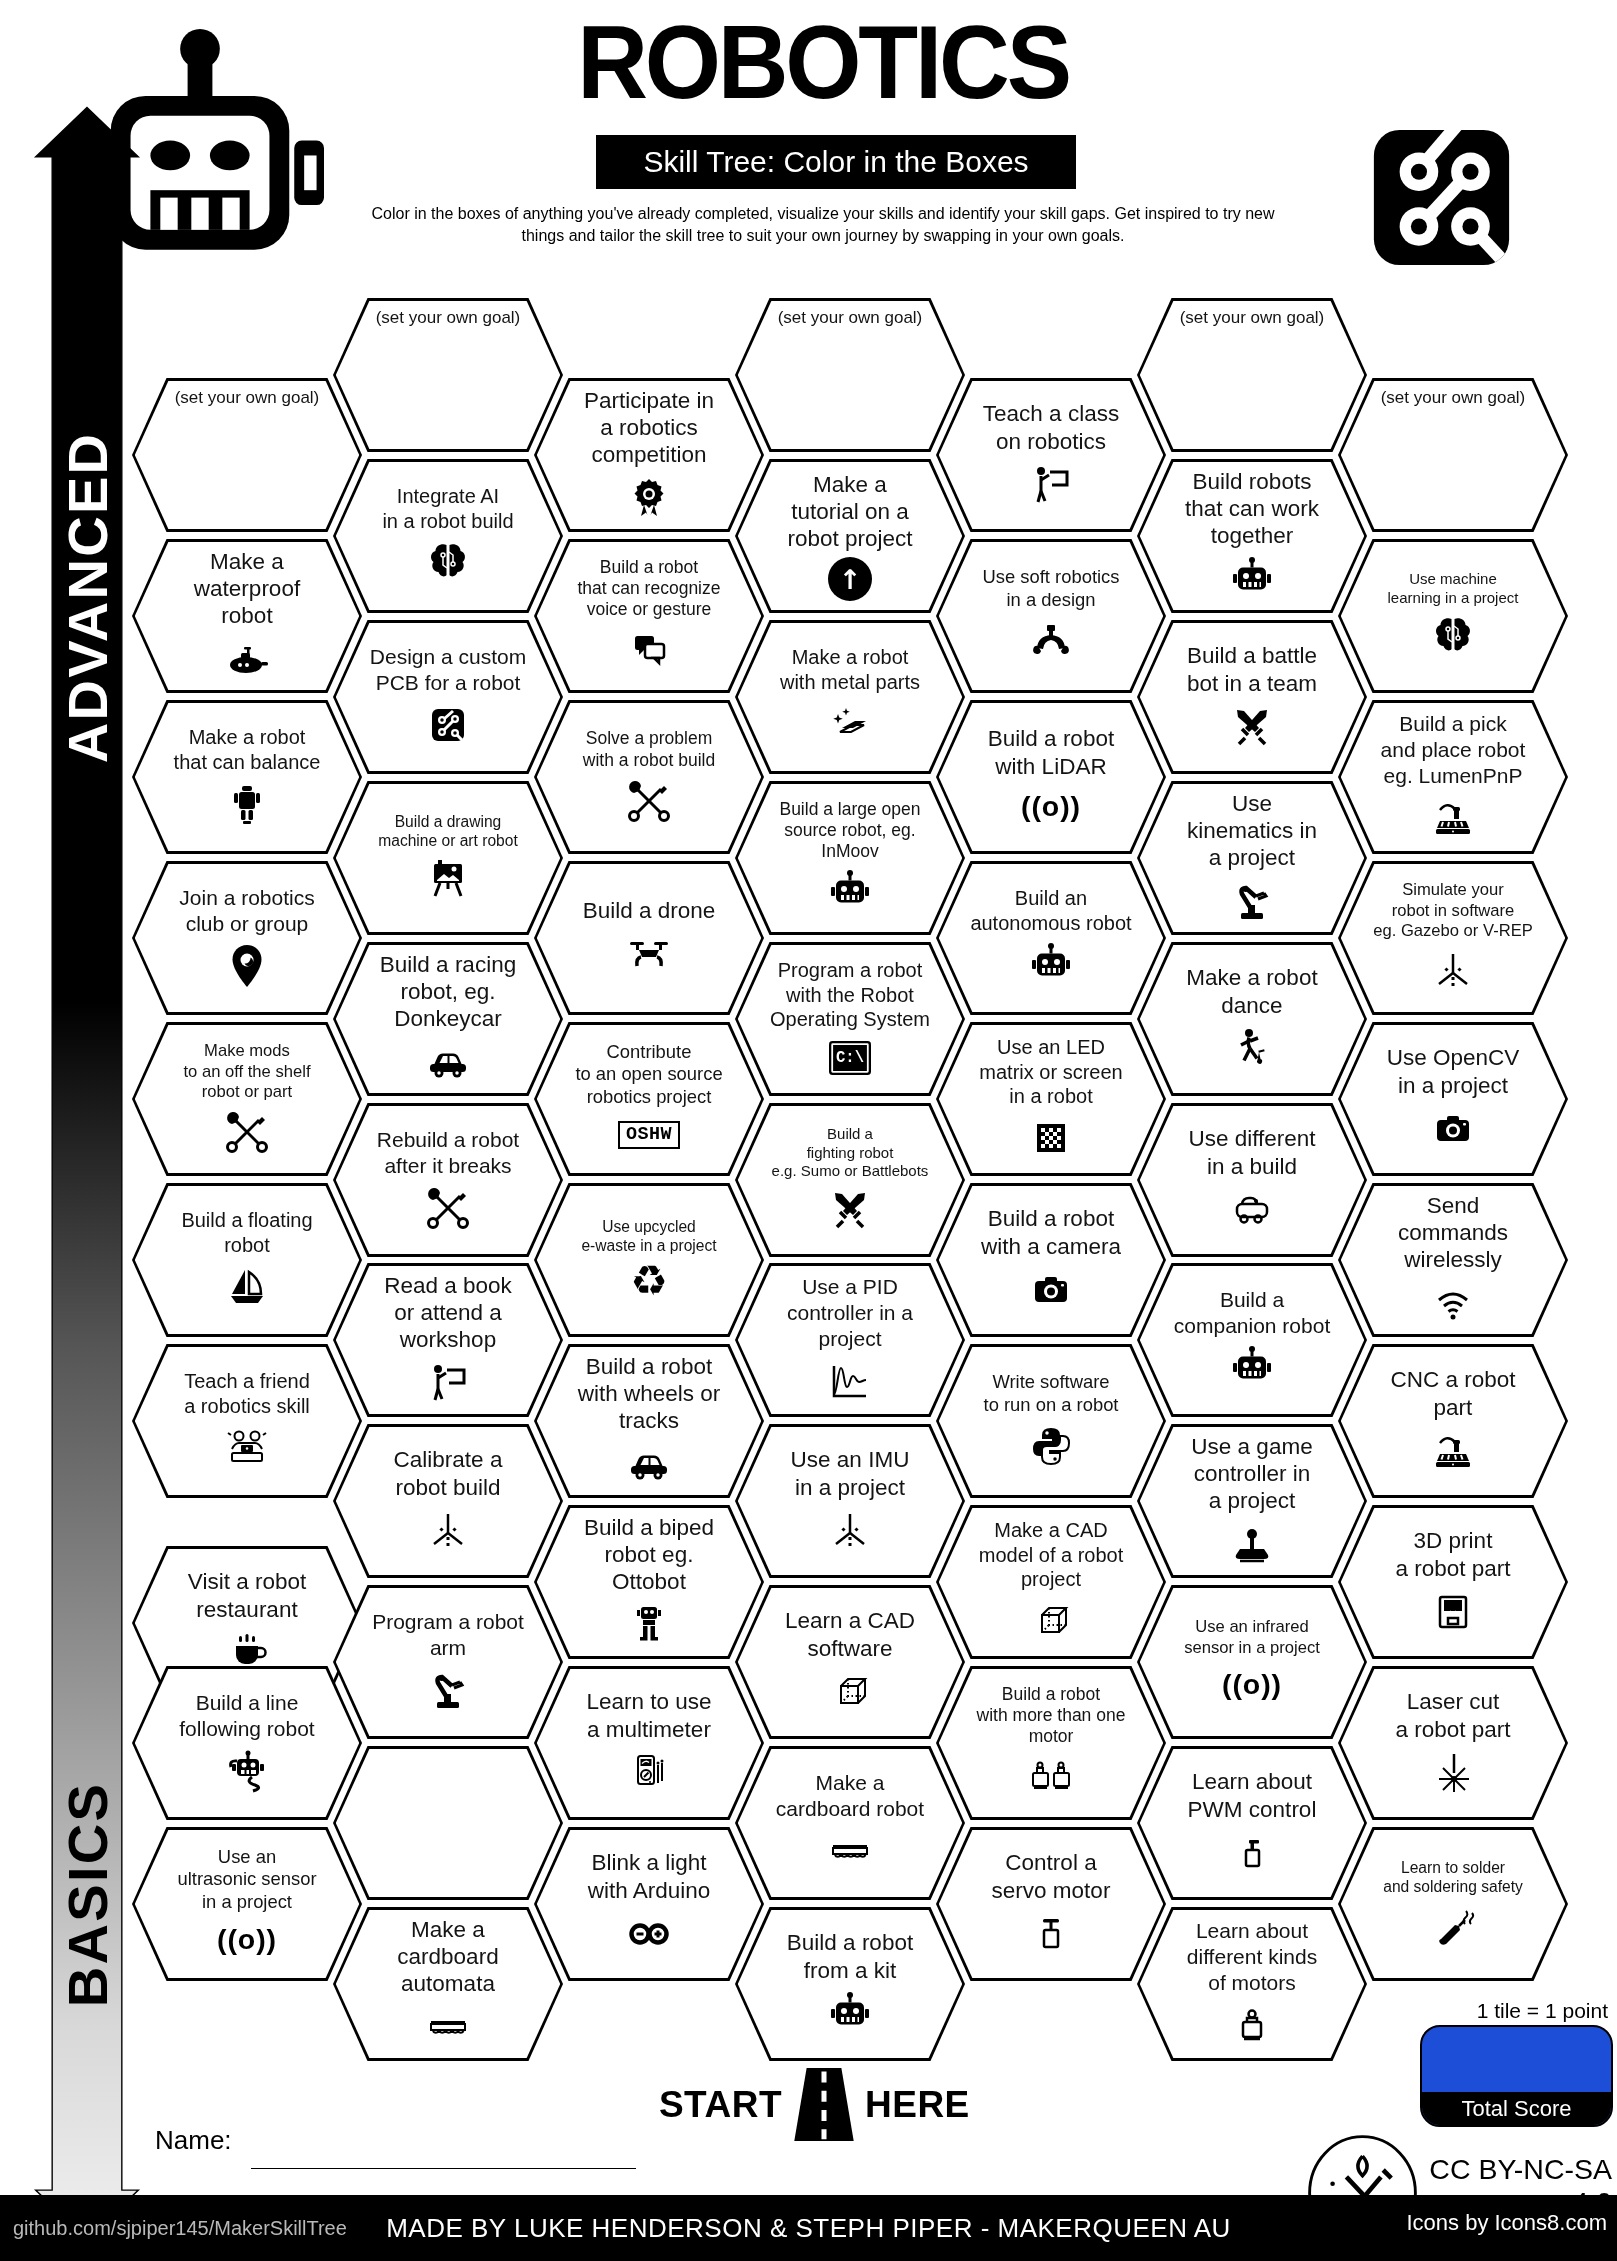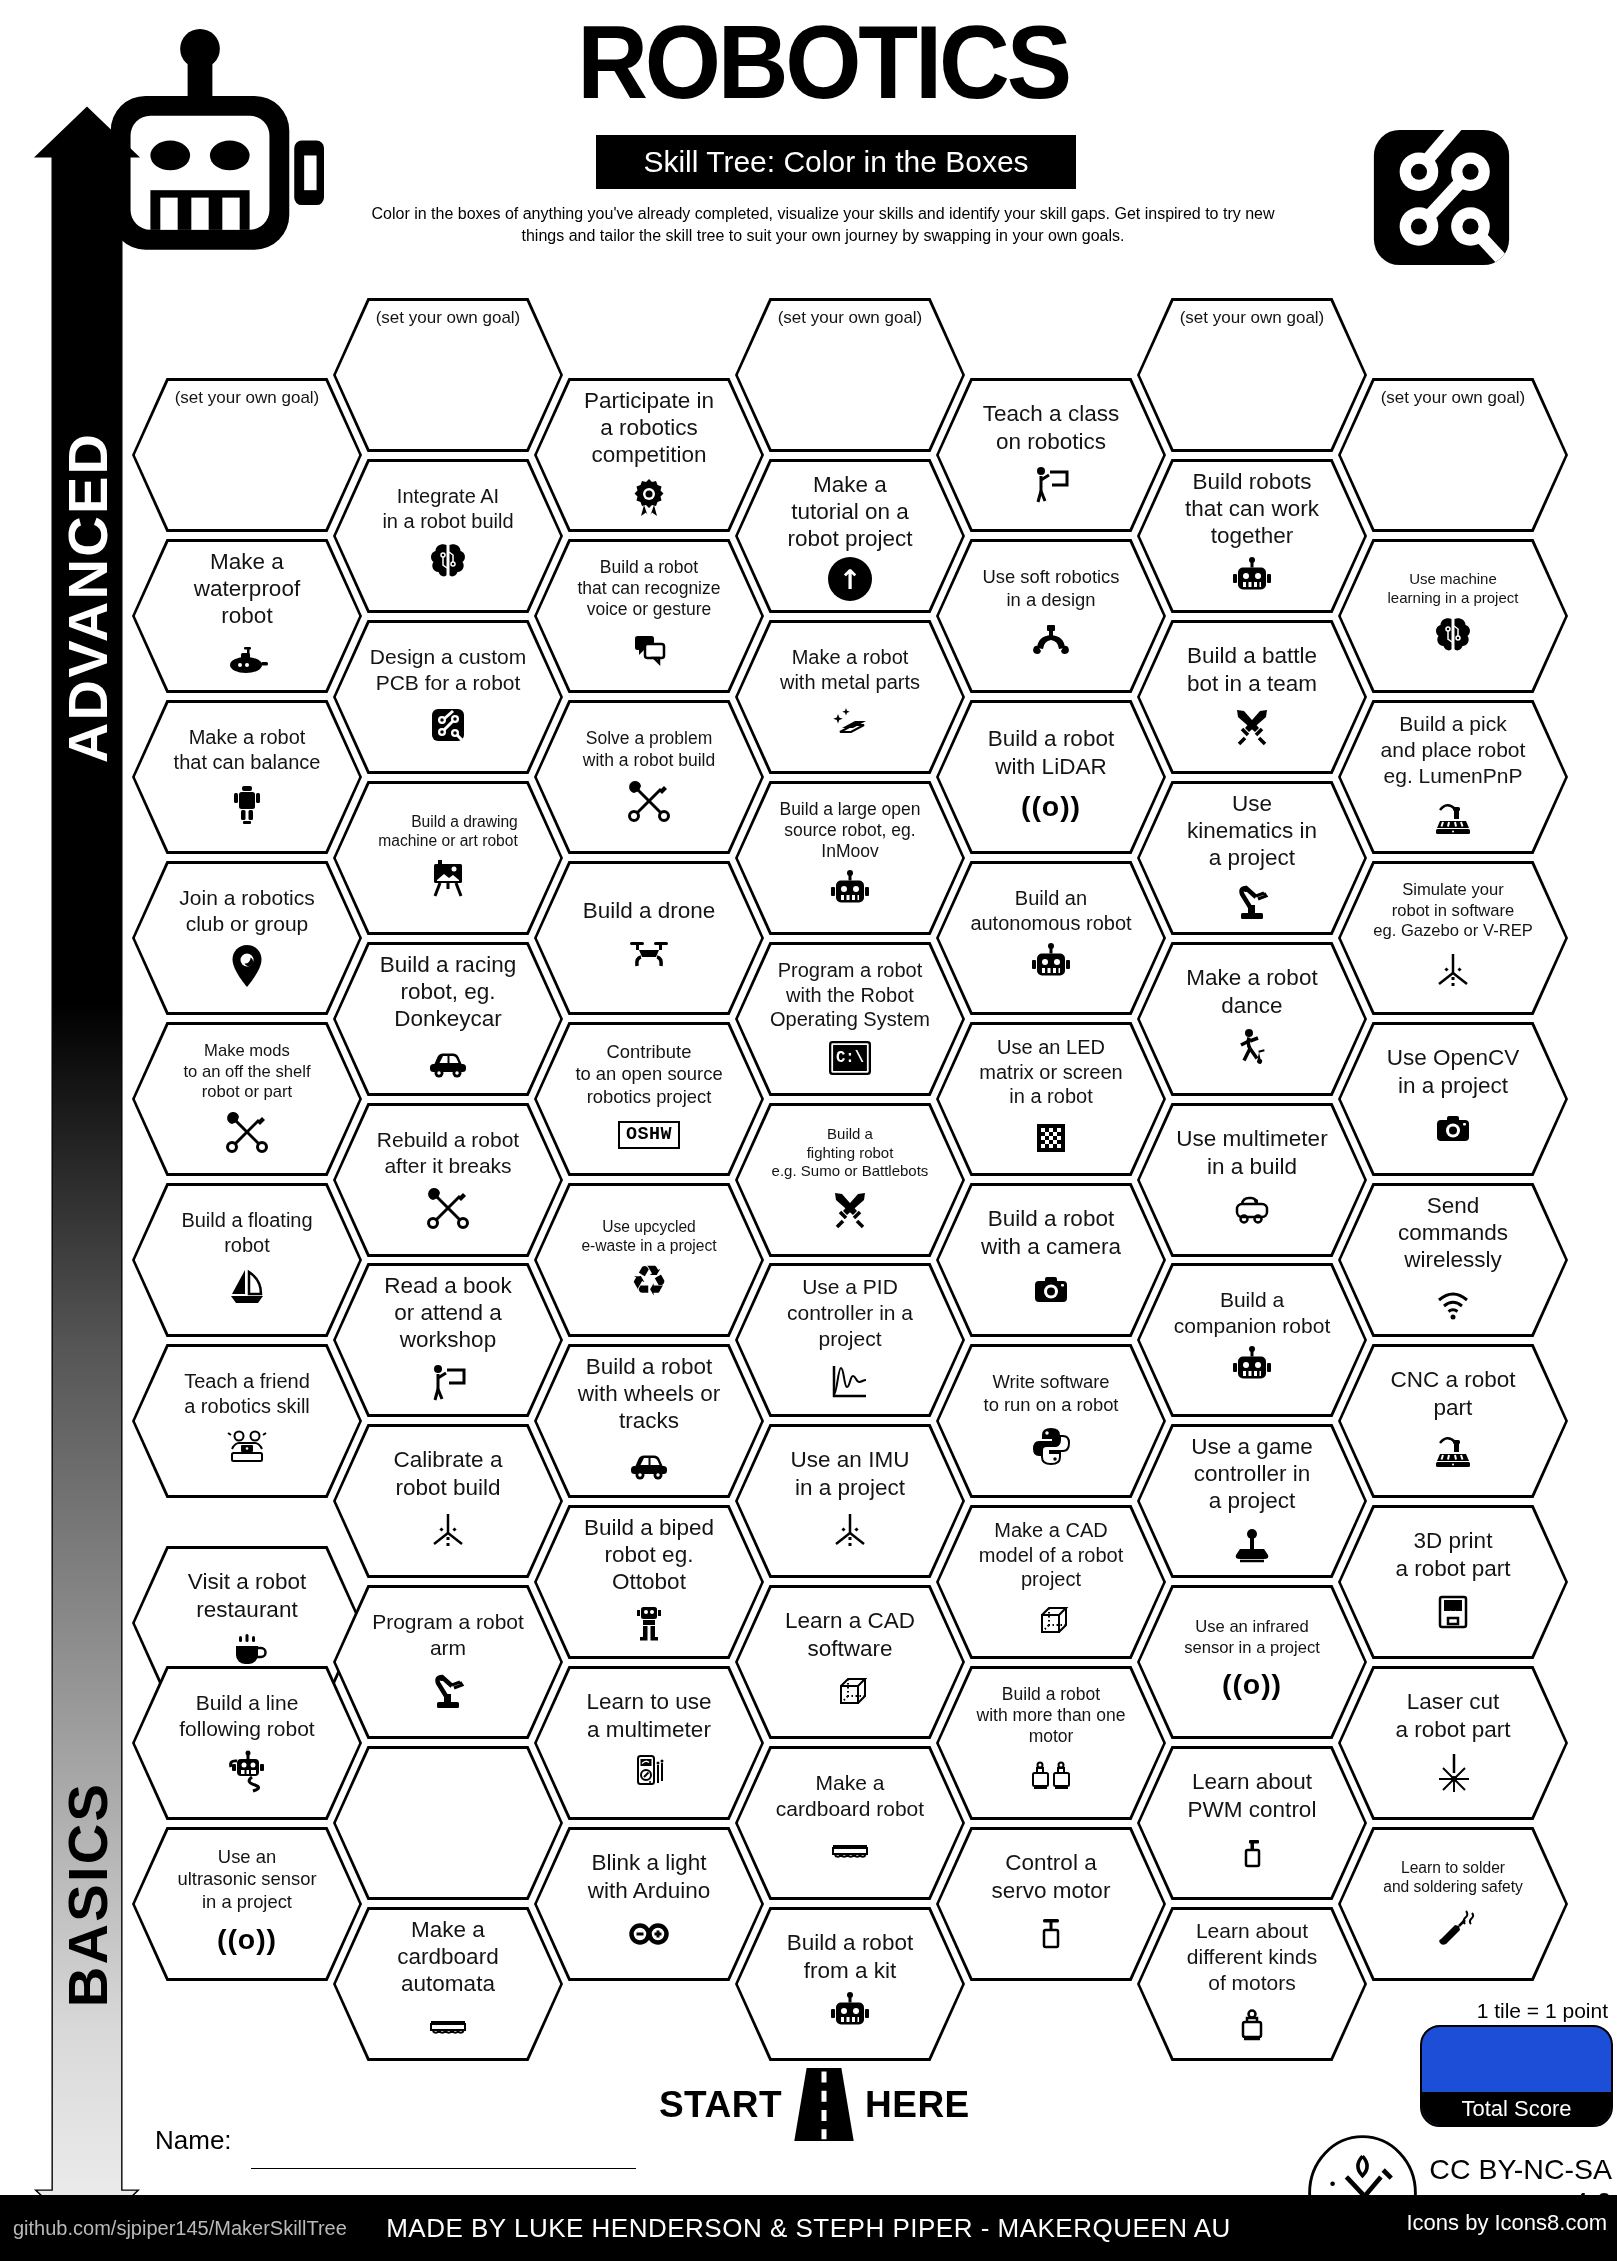--- a/index.html
+++ b/index.html
@@ -354,21 +354,21 @@
                 <circle cx="64" cy="66" r="3.5"></circle>
               </g>
             </svg>
           </div>
         </div>
       </div>
       <div class="hex" style="left: 333px; top: 781px;">
         <div class="shape"></div>
         <div class="inner"></div>
         <div class="content">
-          <div class="hex-label" style="font-size: 15.6px; text-align: right;">Build a drawing
+          <div class="hex-label" style="font-size: 15.6px;">Build a drawing
 machine or art robot</div>
           <div class="hex-icon">
             <svg viewBox="0 0 100 100">
               <rect x="30" y="12" width="8" height="10"></rect>
               <rect x="22" y="20" width="56" height="38" rx="3"></rect>
               <circle cx="62" cy="30" r="5" fill="#fff"></circle>
               <path d="M28 52 l14 -12 10 8 8 -6 12 10 v2 h-44 z" fill="#fff"></path>
               <rect x="47" y="58" width="6" height="12"></rect>
               <line x1="34" y1="58" x2="24" y2="84" stroke="#000" stroke-width="6"></line>
               <line x1="66" y1="58" x2="76" y2="84" stroke="#000" stroke-width="6"></line>
@@ -1146,21 +1146,21 @@
               <path d="M64 56 l3 14 a5 5 0 1 1 -6 2 z"></path>
               <rect x="63" y="52" width="12" height="4" transform="rotate(-15 69 54)"></rect>
             </svg>
           </div>
         </div>
       </div>
       <div class="hex" style="left: 1137px; top: 1103px;">
         <div class="shape"></div>
         <div class="inner"></div>
         <div class="content">
-          <div class="hex-label" style="font-size: 22.5px;">Use multimeter
+          <div class="hex-label" style="font-size: 22.5px;">Use different
 in a build</div>
           <div class="hex-icon">
             <svg viewBox="0 0 100 100">
               <g fill="none" stroke="#000" stroke-width="5">
                 <rect x="20" y="38" width="60" height="26" rx="10"></rect>
                 <path d="M30 38 q2 -12 14 -12 h4 q10 0 12 12"></path>
                 <circle cx="34" cy="68" r="7"></circle>
                 <circle cx="62" cy="68" r="7"></circle>
               </g>
               <circle cx="58" cy="32" r="4"></circle>

